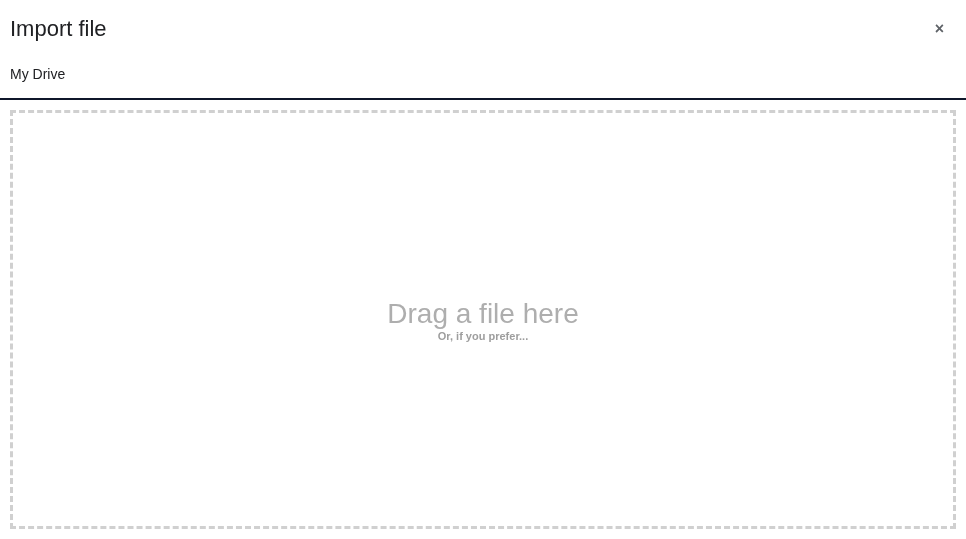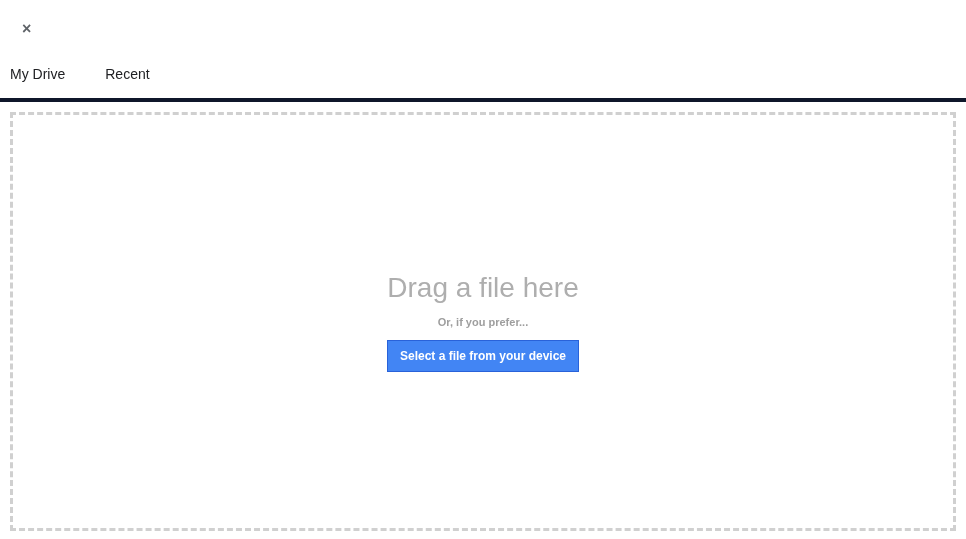--- a/index.html
+++ b/index.html
@@ -31,22 +31,22 @@
       color: #5f6368;
       cursor: pointer;
       padding: 4px 12px;
       font-weight: bold;
       background: none;
       border: none;
     }
     .tabs {
       display: flex;
       padding: 0 10px;
-      border-bottom: 4px solid #0f172a;
-      gap: 0;
+      border-bottom: 2px solid #0f172a;
+      gap: 16px;
     }
     .tab {
       padding: 14px 20px 14px 0;
       margin-right: 20px;
       font-size: 14px;
       color: #202124;
       cursor: pointer;
       border-bottom: 2px solid transparent;
       font-weight: 400;
       position: relative;
@@ -71,21 +71,20 @@
       padding: 10px;
       height: calc(539px - 100px);
     }
     .drop-zone {
       border: 3px dashed #d0d0d0;
       height: 100%;
       display: flex;
       flex-direction: column;
       align-items: center;
       justify-content: center;
-      gap: 12px;
     }
     .drag-text {
       font-size: 28px;
       color: #aeaeae;
       font-weight: 400;
     }
     .or-text {
       font-size: 11px;
       color: #9e9e9e;
       font-weight: 700;
@@ -98,33 +97,30 @@
       font-size: 12px;
       font-weight: 700;
       cursor: pointer;
       font-family: inherit;
     }
   </style>
 </head>
 <body>
 
 <div class="dialog-header">
+  <div class="dialog-title">Import file</div>
   <button class="close-btn">
     <span>×</span>
   </button>
 </div>
 
 <div class="tabs">
   <div class="tab">
     <span>My Drive</span>
   </div>
-  <div class="tab">
-    <span>Recent</span>
-  </div>
 </div>
 
 <div class="content-area">
   <div class="drop-zone">
     <div class="drag-text">Drag a file here</div>
     <div class="or-text">Or, if you prefer...</div>
-    <button class="select-btn">Select a file from your device</button>
   </div>
 </div>
 
 </body></html>

